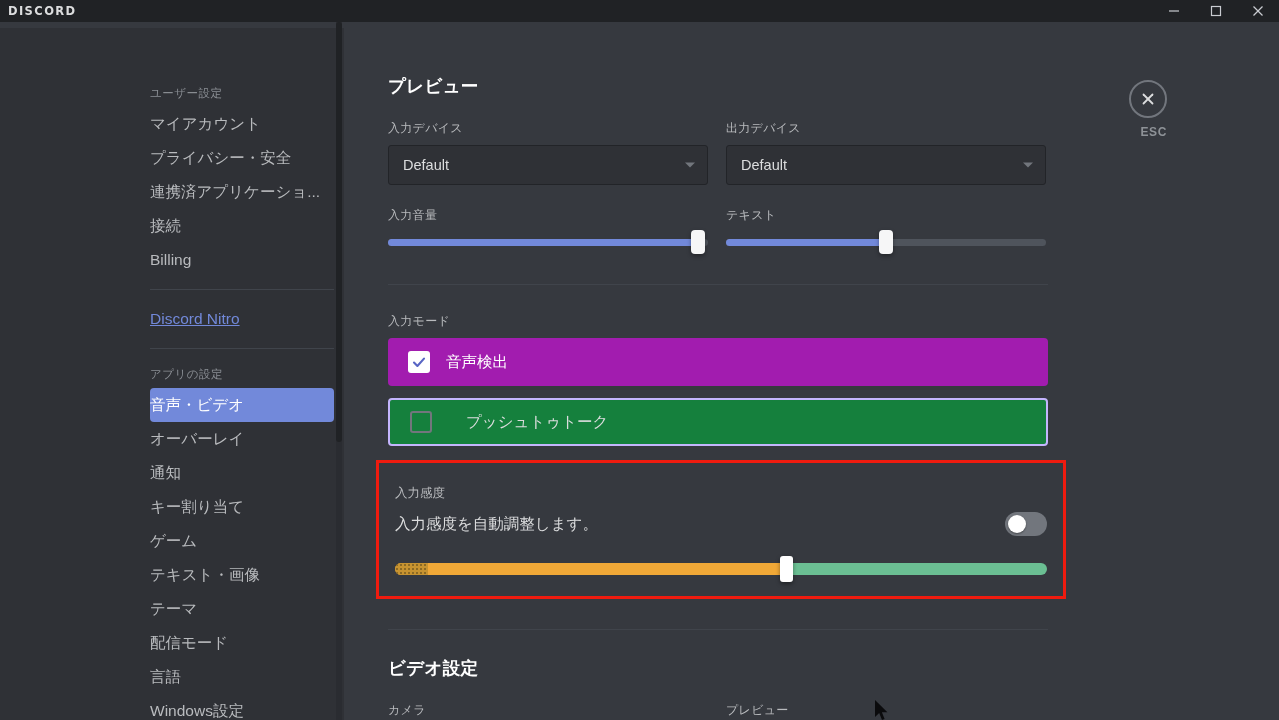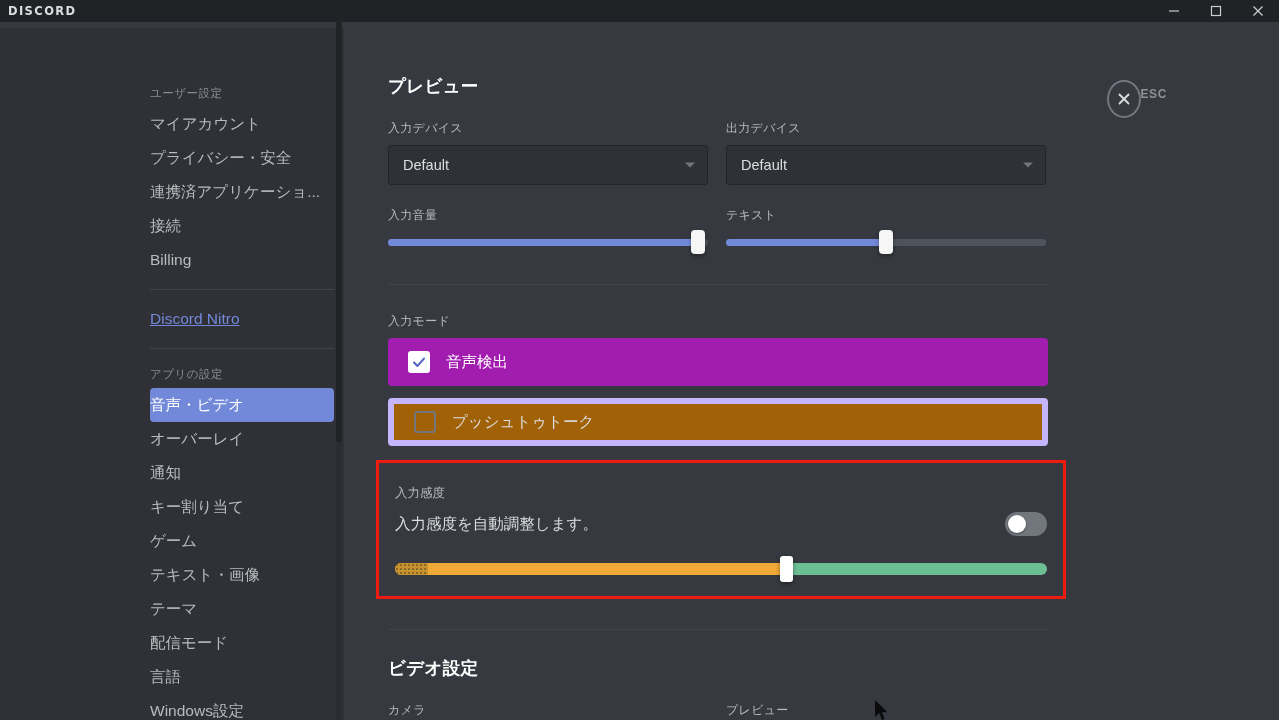--- a/index.html
+++ b/index.html
@@ -174,21 +174,21 @@
   .opt {
     width: 660px;
     height: 48px;
     border-radius: 4px;
     display: flex; align-items: center;
     padding: 0 20px;
     margin-bottom: 12px;
     font-size: 15.5px;
   }
   .opt.selected { background: #a21caf; color: #ffffff; }
-  .opt.unselected { background: #a16207; border: 6px solid #c4b5fd; color: #dcddde; }
+  .opt.unselected { background: #15803d; border: 2px solid #c4b5fd; color: #dcddde; gap: 18px; }
   .cb {
     width: 22px; height: 22px;
     border-radius: 3px;
     margin-right: 16px;
     display: flex; align-items: center; justify-content: center;
     flex: none;
   }
   .cb.checked { background: #ffffff; }
   .cb.unchecked { border: 2px solid #72767d; background: transparent; }
   .cb svg { display: block; }
@@ -243,21 +243,21 @@
     border-radius: 3px;
     box-shadow: 0 2px 4px rgba(0,0,0,.4);
     transform: translateX(-6px);
   }
 
   
   .esc {
     position: absolute;
     top: 58px; right: 112px;
     width: 60px;
-    display: flex; flex-direction: row; align-items: flex-start;
+    display: flex; flex-direction: column; align-items: flex-end;
   }
   .esc-circle {
     width: 38px; height: 38px;
     border-radius: 50%;
     border: 2px solid #72767d;
     display: flex; align-items: center; justify-content: center;
   }
   .esc-label {
     margin-top: 7px;
     color: #8e9297;

